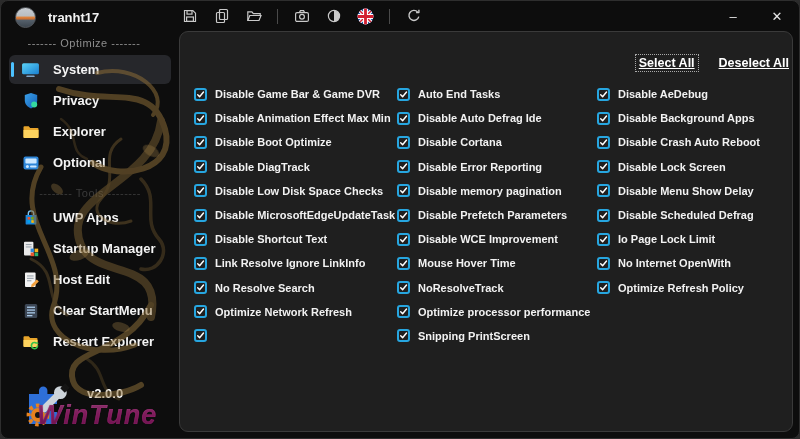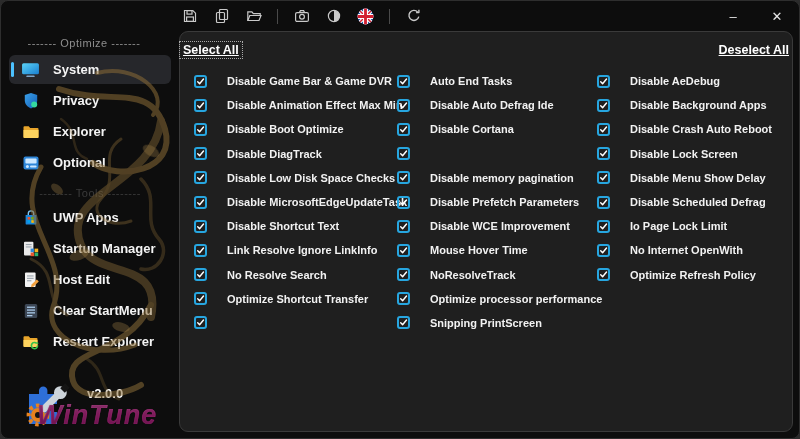--- a/index.html
+++ b/index.html
@@ -36,38 +36,42 @@
   .logo-icon{position:absolute;left:2px;top:2px;}
   .version{position:absolute;left:66px;top:10px;font-size:13px;font-weight:700;color:#ffffff;}
   .brand{position:absolute;left:16px;top:24px;font-size:27px;font-weight:800;font-style:italic;letter-spacing:1px;
     background:linear-gradient(180deg,#ff7fd4 0%,#e23aa8 45%,#a81d7c 100%);
     -webkit-background-clip:text;background-clip:text;color:transparent;
     text-shadow:0 0 1px rgba(60,8,40,.6);}
 
   
   .main{position:absolute;left:178px;top:30px;width:614px;height:401px;background:#1f1f1f;
     border:1px solid #3a3a3a;border-radius:9px;box-sizing:border-box;}
-  .list-header{display:flex;justify-content:space-between;gap:18px;margin-top:8px;height:20px;align-items:center;}
+  .list-header{display:flex;justify-content:flex-end;gap:18px;margin-top:21px;height:20px;align-items:center;}
   .link-btn{font-size:12.5px;font-weight:700;color:#fff;text-decoration:underline;cursor:pointer;padding:1px 3px;}
   .link-btn.focused{outline:1px dotted #aaa;}
   .columns{display:flex;padding:9px 0 0 14px;}
   .col{width:203px;}
   .col.c2{width:200px;}
   .col.c3{flex:1;}
-  .check-item{display:flex;align-items:center;gap:20px;height:24.2px;cursor:pointer;}
+  .check-item{display:flex;align-items:center;gap:8px;height:24.2px;cursor:pointer;}
   .checkbox{width:13px;height:13px;box-sizing:border-box;border:2px solid var(--cb,#27a6e0);
     border-radius:3px;display:flex;align-items:center;justify-content:center;flex:0 0 13px;}
   .check-label{font-size:11px;font-weight:600;color:#f2f2f2;white-space:nowrap;}
 </style>
 </head>
 <body>
 
 <div class="window">
 
   <div class="titlebar">
+    <div class="user-chip">
+      <span class="avatar"></span>
+      <span class="user-name">tranht17</span>
+    </div>
 
     <div class="toolbar">
       <span class="tb-icon">
         <svg width="16" height="16" viewBox="0 0 16 16" fill="none" stroke="#c9c9c9" stroke-width="1.2">
           <path d="M2.5 2.5h8.3l2.7 2.7v8.3h-11z"></path>
             <rect x="5" y="2.7" width="5" height="3.4"></rect>
             <rect x="4.6" y="9" width="6.8" height="4.3"></rect>
         </svg>
       </span>
       <span class="tb-icon">
@@ -370,21 +374,21 @@
               </svg>
             </span>
             <span class="check-label">No Resolve Search</span>
           </div>
           <div class="check-item">
             <span class="checkbox" style="--cb: #27a6e0;">
               <svg width="11" height="11" viewBox="0 0 12 12">
                 <path d="M2.3 6.4 L4.8 8.9 L10 2.6" stroke="#ffffff" stroke-width="1.9" fill="none" stroke-linecap="round" stroke-linejoin="round"></path>
               </svg>
             </span>
-            <span class="check-label">Optimize Shortcut Transfer</span>
+            <span class="check-label">Optimize Network Refresh</span>
           </div>
           <div class="check-item">
             <span class="checkbox" style="--cb: #27a6e0;">
               <svg width="11" height="11" viewBox="0 0 12 12">
                 <path d="M2.3 6.4 L4.8 8.9 L10 2.6" stroke="#ffffff" stroke-width="1.9" fill="none" stroke-linecap="round" stroke-linejoin="round"></path>
               </svg>
             </span>
           </div>
         </div>
       <div class="col c2">
@@ -411,20 +415,21 @@
               </svg>
             </span>
             <span class="check-label">Disable Cortana</span>
           </div>
           <div class="check-item">
             <span class="checkbox" style="--cb: #27a6e0;">
               <svg width="11" height="11" viewBox="0 0 12 12">
                 <path d="M2.3 6.4 L4.8 8.9 L10 2.6" stroke="#ffffff" stroke-width="1.9" fill="none" stroke-linecap="round" stroke-linejoin="round"></path>
               </svg>
             </span>
+            <span class="check-label">Disable Error Reporting</span>
           </div>
           <div class="check-item">
             <span class="checkbox" style="--cb: #27a6e0;">
               <svg width="11" height="11" viewBox="0 0 12 12">
                 <path d="M2.3 6.4 L4.8 8.9 L10 2.6" stroke="#ffffff" stroke-width="1.9" fill="none" stroke-linecap="round" stroke-linejoin="round"></path>
               </svg>
             </span>
             <span class="check-label">Disable memory pagination</span>
           </div>
           <div class="check-item">

